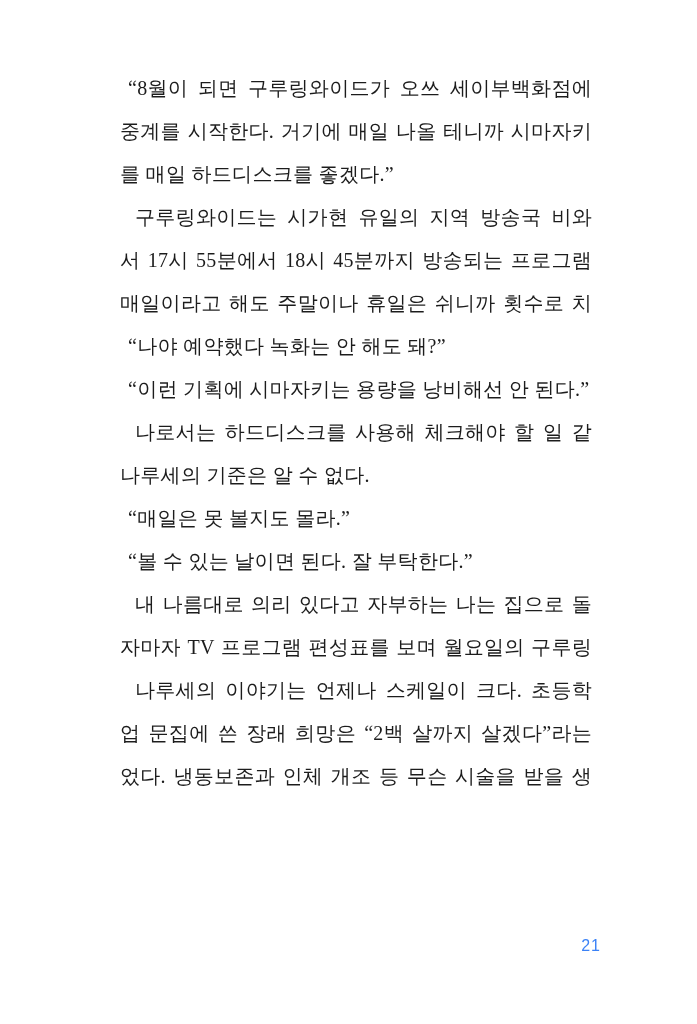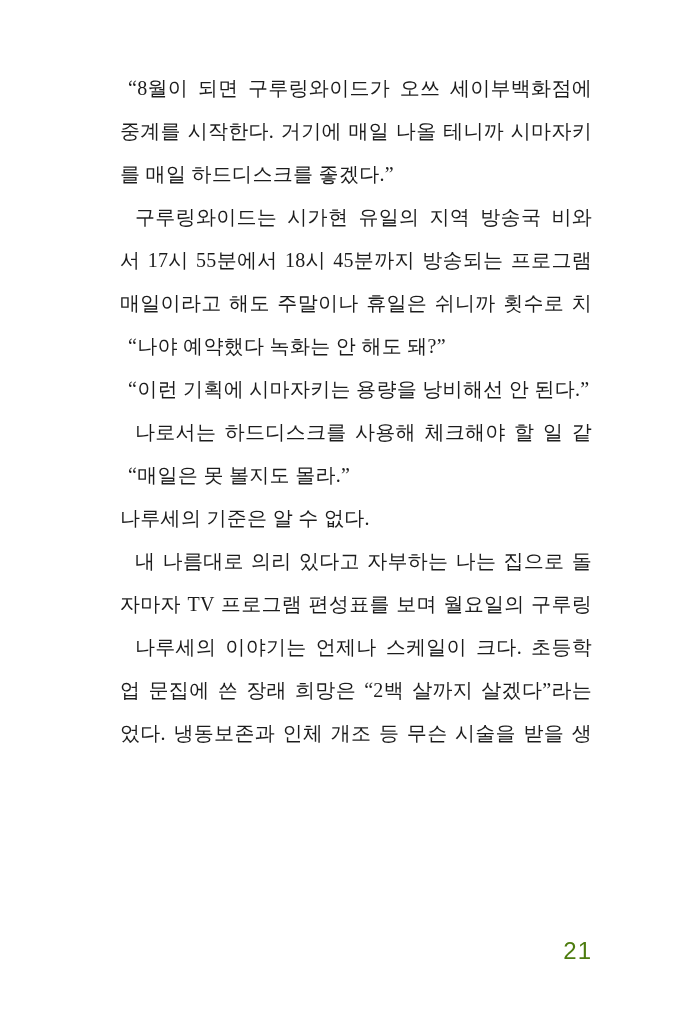--- a/index.html
+++ b/index.html
@@ -36,45 +36,46 @@
   }
   .line.plain {
     white-space: nowrap;
     text-align: left;
   }
   .line.indent-quote { padding-left: 8px; }
   .line.indent-body  { padding-left: 15px; }
   .page-number {
     position: absolute;
     top: 937px;
-    left: 120px;
+    left: 129px;
     width: 472px;
     text-align: right;
     font-family: "Liberation Sans", "DejaVu Sans", sans-serif;
-    font-size: 24px;
-    color: #4d7c0f;
+    font-size: 16px;
+    color: #3b82f6;
     letter-spacing: 1px;
   }
 </style>
 </head>
 <body>
 
 <div class="page">
   <div class="text-block">
       <div class="line justify indent-quote">“8월이 되면 구루링와이드가 오쓰 세이부백화점에서 생</div>
       <div class="line justify">중계를 시작한다. 거기에 매일 나올 테니까 시마자키는 TV</div>
       <div class="line plain">를 매일 하드디스크를 좋겠다.”</div>
       <div class="line justify indent-body">구루링와이드는 시가현 유일의 지역 방송국 비와TV에</div>
       <div class="line justify">서 17시 55분에서 18시 45분까지 방송되는 프로그램이다.</div>
       <div class="line justify">매일이라고 해도 주말이나 휴일은 쉬니까 횟수로 치자면</div>
       <div class="line plain indent-quote">“나야 예약했다 녹화는 안 해도 돼?”</div>
       <div class="line plain indent-quote">“이런 기획에 시마자키는 용량을 낭비해선 안 된다.”</div>
       <div class="line justify indent-body">나로서는 하드디스크를 사용해 체크해야 할 일 같았으나</div>
+      <div class="line plain">나루세의 기준은 알 수 없다.</div>
       <div class="line plain indent-quote">“매일은 못 볼지도 몰라.”</div>
-      <div class="line plain">나루세의 기준은 알 수 없다.</div>
+      <div class="line plain indent-quote">“볼 수 있는 날이면 된다. 잘 부탁한다.”</div>
       <div class="line justify indent-body">내 나름대로 의리 있다고 자부하는 나는 집으로 돌아가</div>
       <div class="line justify">자마자 TV 프로그램 편성표를 보며 월요일의 구루링와이</div>
       <div class="line justify indent-body">나루세의 이야기는 언제나 스케일이 크다. 초등학교 졸</div>
       <div class="line justify">업 문집에 쓴 장래 희망은 “2백 살까지 살겠다”라는 것이</div>
       <div class="line justify">었다. 냉동보존과 인체 개조 등 무슨 시술을 받을 생각이려</div>
     </div>
   <div class="page-number">21</div>
 </div>
 
 </body></html>

